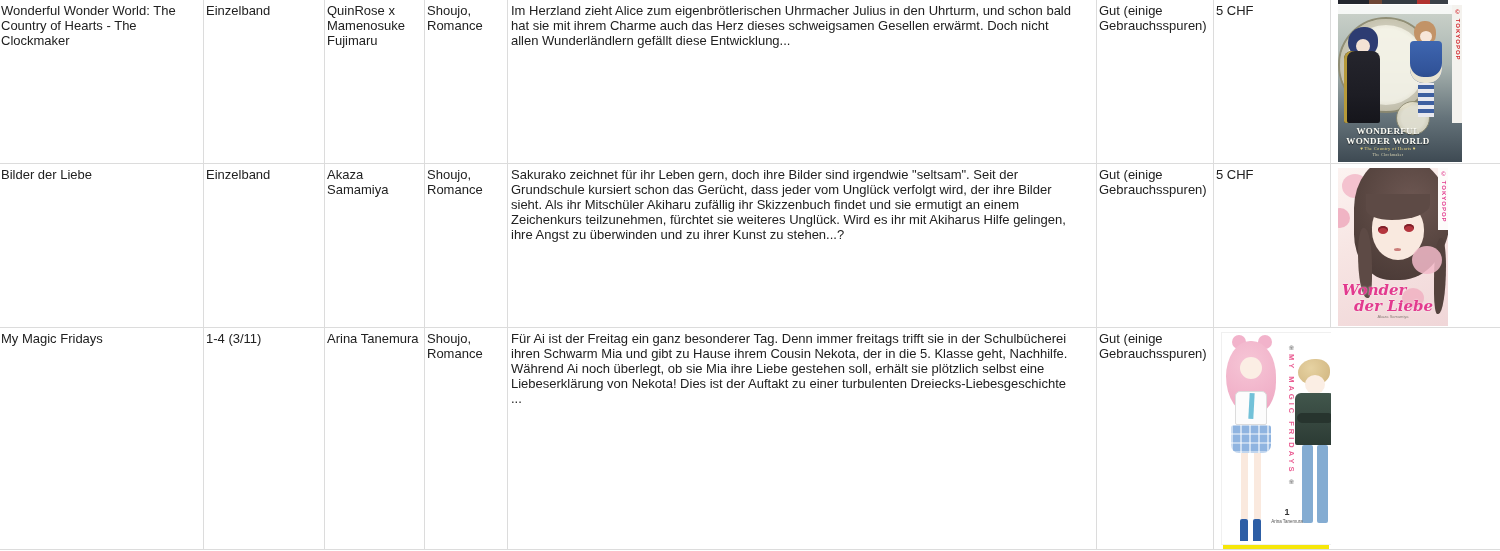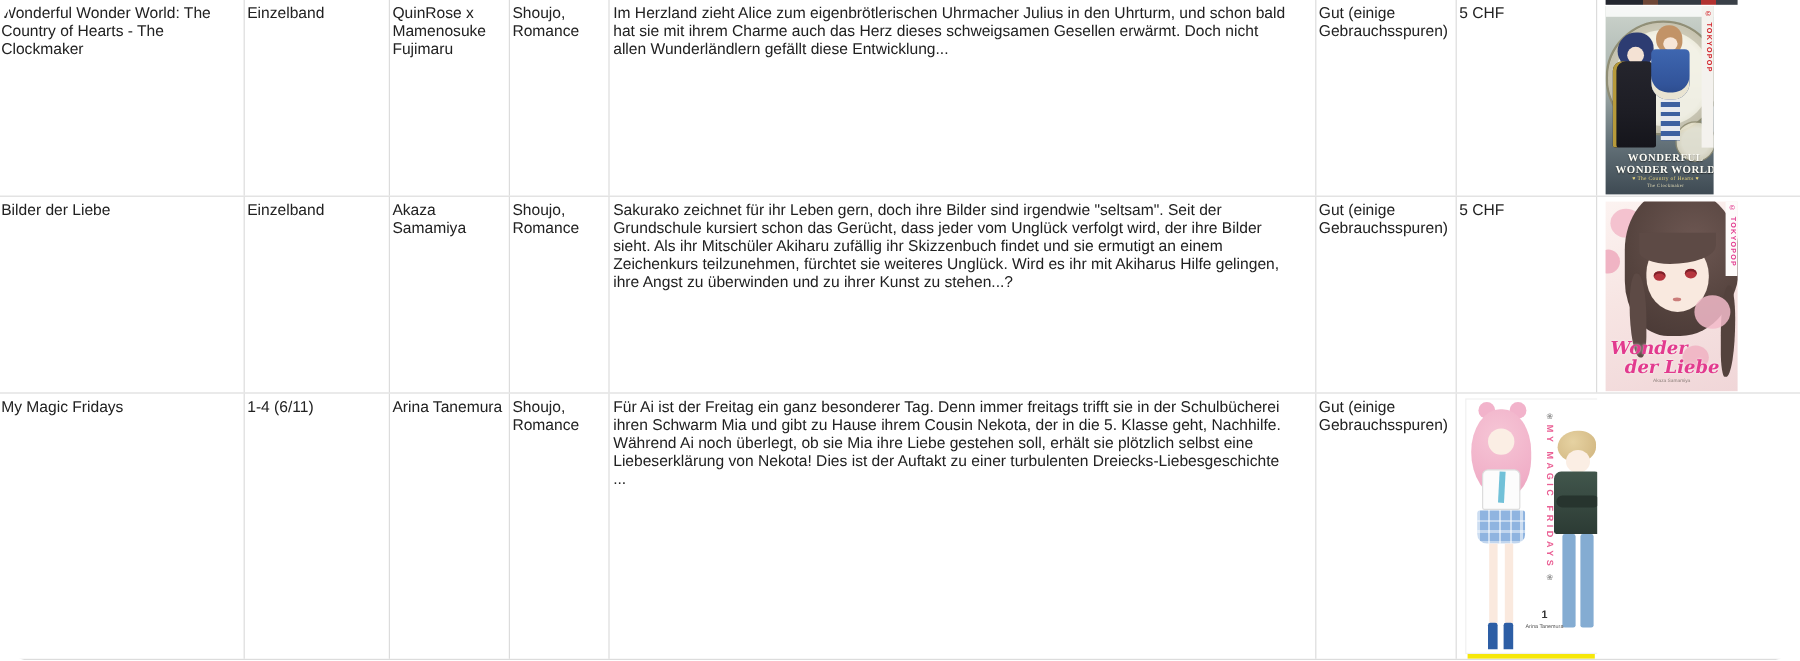--- a/index.html
+++ b/index.html
@@ -1,36 +1,36 @@
 <!DOCTYPE html>
 <html><head>
 <meta charset="utf-8">
 <style>
   * { box-sizing: border-box; margin: 0; padding: 0; }
   html, body { background: #ffffff; }
   body { font-family: "Liberation Sans", sans-serif; color: #212121; }
-  .screen { position: relative; width: 1500px; height: 551px; background: #fff; overflow: hidden; border-radius: 27px; }
+  .screen { position: relative; width: 1500px; height: 551px; background: #fff; overflow: hidden; }
 
   .mtable { position: absolute; top: 0; left: 0; width: 1500px; }
   .mrow { display: grid; grid-template-columns: 204px 121px 100px 83px 589px 117px 117px 169px; border-bottom: 1px solid #dcdcdc; }
   .mrow.r1, .mrow.r2 { height: 164px; }
   .mrow.r3 { height: 222px; }
   .cell { border-right: 1px solid #dcdcdc; padding: 3px 3px 0 2px; font-size: 13px; line-height: 15px; overflow: hidden; }
   .cell.c-title { padding-left: 1px; padding-right: 1px; }
   .cell.c-desc { padding-left: 3px; padding-right: 19px; }
   .cell.c-cover { border-right: none; position: relative; padding: 0; }
 
   
   .cover { position: absolute; overflow: hidden; }
   .spine-text { writing-mode: vertical-rl; font-size: 6px; font-weight: bold; letter-spacing: 1px; white-space: nowrap; }
 
   
   .sliver { position: absolute; left: 7px; top: 0; width: 110px; height: 4px;
     background: linear-gradient(90deg, #23262e 0 28%, #6e4636 28% 40%, #343a42 40% 72%, #b23230 72% 84%, #3a4048 84% 100%); }
-  .cover-ww { left: 7px; top: 5px; width: 90px; height: 157px;
+  .cover-ww { left: 7px; top: 5px; width: 124px; height: 157px;
     background: linear-gradient(180deg, #cdd4cc 0%, #a9b4b0 38%, #65737a 72%, #3e4a53 100%); }
   .ww-topband { position: absolute; top: 0; left: 0; width: 100%; height: 9px; background: rgba(255,255,255,.82); }
   .ww-clock { position: absolute; top: 12px; left: 0px; width: 96px; height: 96px; border-radius: 50%;
     background: radial-gradient(circle, #f8f6ea 55%, #ddd8c2 80%, #c9c3a8 100%);
     border: 2px solid #8d8a70; box-shadow: inset 0 0 0 6px rgba(140,135,110,.35); opacity: .92; }
   .ww-clock2 { position: absolute; top: 96px; left: 58px; width: 34px; height: 34px; border-radius: 50%;
     background: radial-gradient(circle, #f4f0de 50%, #cfc9ac 100%); border: 1px solid #8d8a70; opacity: .85; }
   .ww-char1-hair { position: absolute; top: 22px; left: 10px; width: 30px; height: 30px; border-radius: 55% 45% 50% 50%; background: #2d3c72; }
   .ww-char1-face { position: absolute; top: 34px; left: 18px; width: 14px; height: 14px; border-radius: 50%; background: #f4e2d4; }
   .ww-char1-body { position: absolute; top: 46px; left: 6px; width: 36px; height: 72px; border-radius: 8px 8px 2px 2px;
@@ -177,21 +177,21 @@
           <div class="bl-credit">Akaza Samamiya</div>
           <div class="bl-spine">
             <span class="spine-text">© TOKYOPOP</span>
           </div>
         </div>
       </div>
     </div>
 
     <div class="mrow r3">
       <div class="cell c-title">My Magic Fridays</div>
-      <div class="cell">1-4 (6/11)</div>
+      <div class="cell">1-4 (3/11)</div>
       <div class="cell">Arina Tanemura</div>
       <div class="cell">Shoujo, Romance</div>
       <div class="cell c-desc">Für Ai ist der Freitag ein ganz besonderer Tag. Denn immer freitags trifft sie in der Schulbücherei ihren Schwarm Mia und gibt zu Hause ihrem Cousin Nekota, der in die 5. Klasse geht, Nachhilfe. Während Ai noch überlegt, ob sie Mia ihre Liebe gestehen soll, erhält sie plötzlich selbst eine Liebeserklärung von Nekota! Dies ist der Auftakt zu einer turbulenten Dreiecks-Liebesgeschichte ...</div>
       <div class="cell">Gut (einige Gebrauchsspuren)</div>
       <div class="cell c-cover">
         <div class="cover cover-mmf">
           <div class="mmf-girl-tuft1"></div>
           <div class="mmf-girl-tuft2"></div>
           <div class="mmf-girl-hair"></div>
           <div class="mmf-girl-face"></div>

